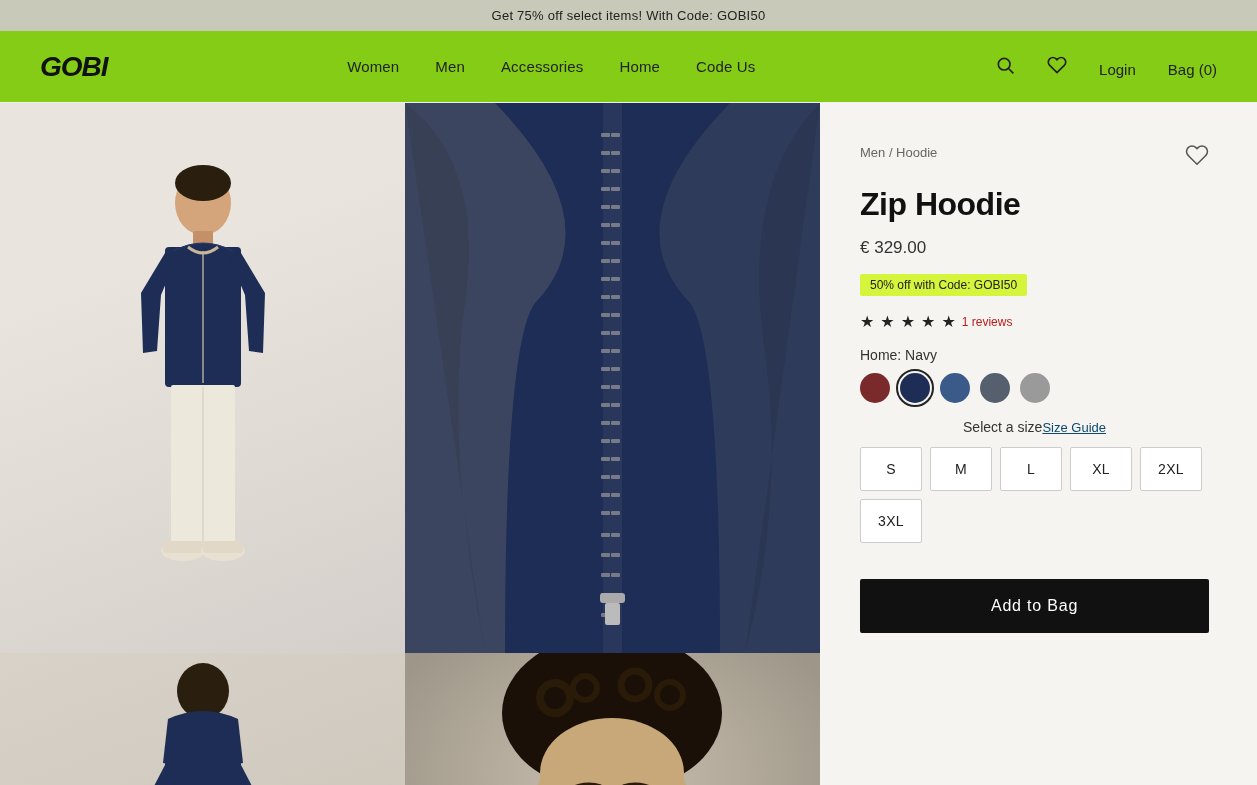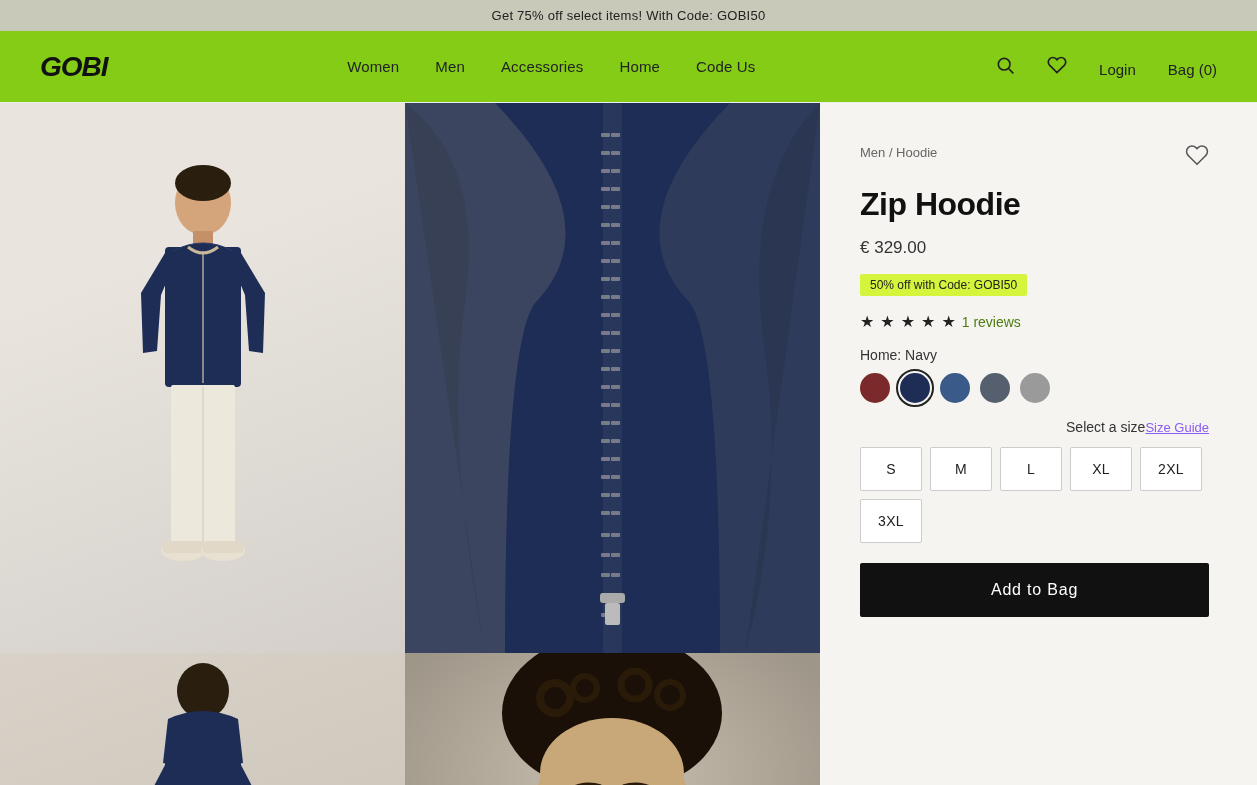--- a/index.html
+++ b/index.html
@@ -158,47 +158,47 @@
       border-radius: 2px;
       color: #222;
     }
     .stars {
       display: flex;
       align-items: center;
       gap: 6px;
       font-size: 14px;
     }
     .star { color: #222; font-size: 16px; }
-    .review-count { color: #4d7c0f; font-size: 14px; }
+    .review-count { color: #b91c1c; font-size: 12px; }
 
     .color-section { display: flex; flex-direction: column; gap: 10px; }
     .color-label { font-size: 14px; color: #333; }
     .color-swatches { display: flex; gap: 10px; }
     .swatch {
       width: 30px;
       height: 30px;
       border-radius: 50%;
       cursor: pointer;
       border: 2px solid transparent;
     }
     .swatch.selected {
       outline: 2px solid #222;
       outline-offset: 2px;
     }
 
     .size-section { display: flex; flex-direction: column; gap: 12px; }
     .size-header {
       display: flex;
-      justify-content: flex-end;
+      justify-content: center;
       align-items: center;
     }
     .size-label { font-size: 14px; color: #333; }
     .size-guide {
       font-size: 13px;
-      color: #8b5cf6;
+      color: #0c4a6e;
       text-decoration: underline;
       cursor: pointer;
       background: none;
       border: none;
     }
     .size-grid {
       display: flex;
       flex-wrap: wrap;
       gap: 8px;
     }
@@ -216,21 +216,21 @@
 
     .add-to-bag {
       width: 100%;
       height: 54px;
       background: #111;
       color: #fff;
       border: none;
       font-size: 16px;
       letter-spacing: 0.05em;
       cursor: pointer;
-      margin-top: 4px;
+      margin-top: 20px;
       border-radius: 2px;
     }
 
     
     .img-placeholder-navy-hoodie-full {
       width: 100%;
       height: 100%;
       background: linear-gradient(160deg, #e9e5de 30%, #d4cfca 100%);
       position: relative;
       display: flex;

